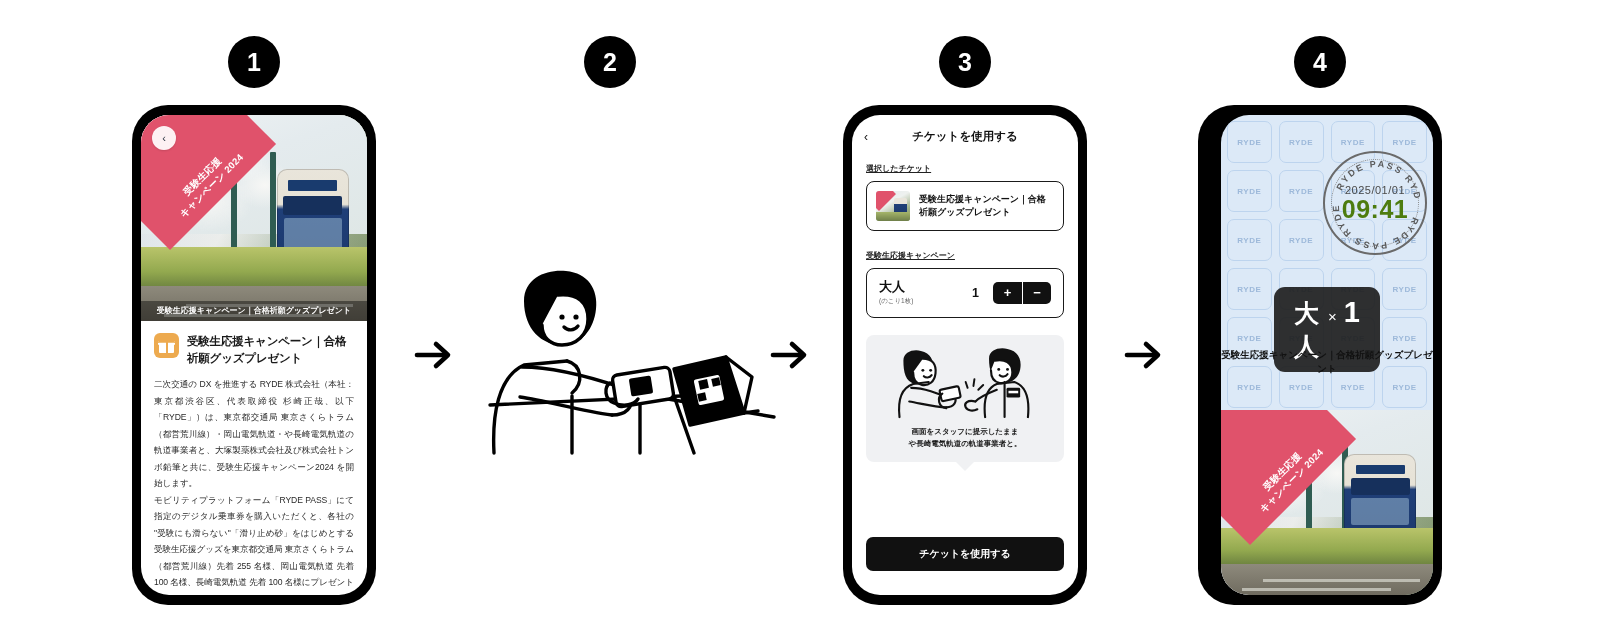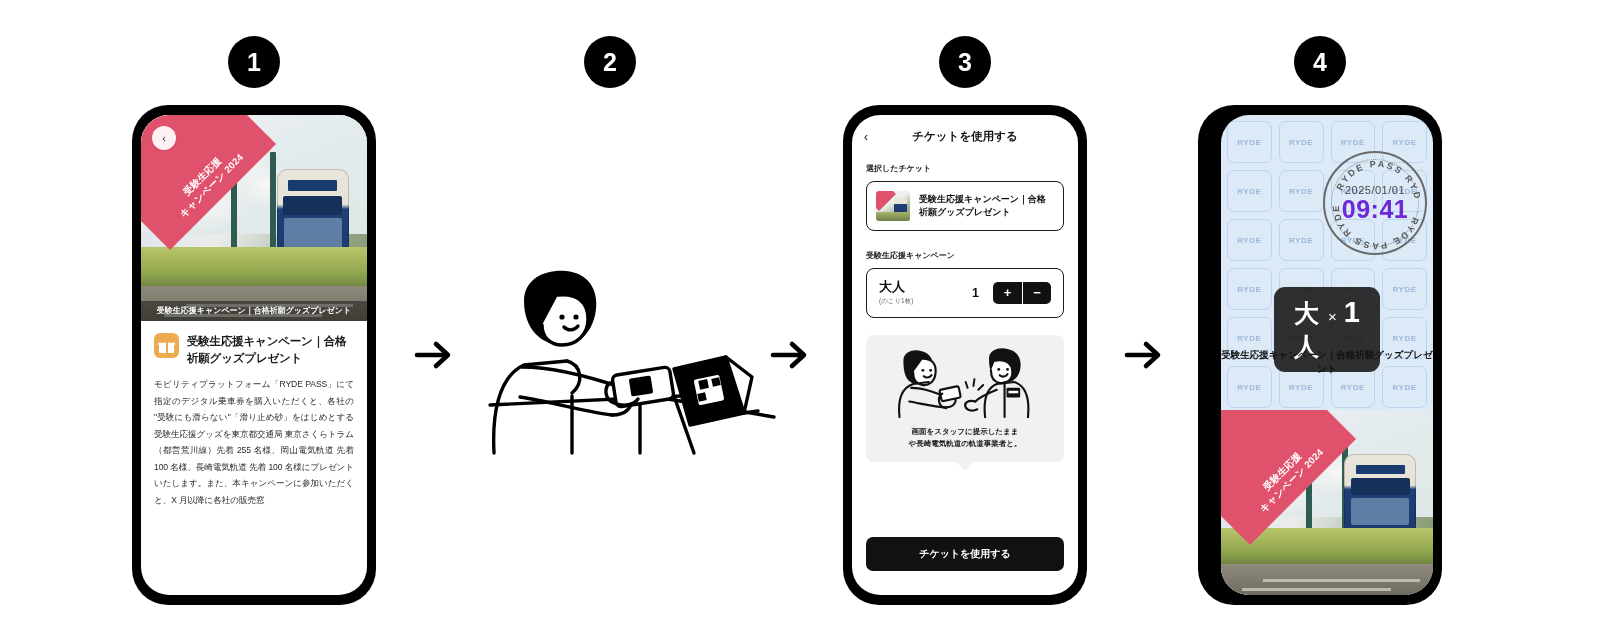--- a/index.html
+++ b/index.html
@@ -174,21 +174,21 @@
   .s3-nav {
     display: flex; align-items: center; padding: 14px 12px 0 12px;
   }
   .s3-back { font-size: 12px; color: #111; width: 20px; }
   .s3-nav-title {
     flex: 1; text-align: center; font-size: 11.5px; font-weight: bold; color: #111;
     margin-right: 20px;
   }
   .s3-section-label {
     font-size: 8px; color: #222; font-weight: bold;
-    padding: 0 14px; margin-top: 19px; margin-bottom: 7px;
+    padding: 0 14px; margin-top: 19px; margin-bottom: 7px; text-decoration: underline;
   }
   .s3-card {
     margin: 0 14px; border: 1.3px solid #1a1a1a; border-radius: 8px;
     padding: 9px; display: flex; gap: 9px; align-items: center;
   }
   .s3-thumb {
     flex: 0 0 auto; width: 34px; height: 30px; border-radius: 3px;
     overflow: hidden; position: relative;
     background: linear-gradient(150deg, #e3eaec 0%, #eef1ef 40%, #9fb189 72%, #7a8f61 100%);
   }
@@ -267,21 +267,21 @@
     width: 104px; height: 104px; border-radius: 50%;
     border: 2px solid #6a6a6a;
     display: flex; flex-direction: column; align-items: center; justify-content: center;
     color: #555;
   }
   .s4-stamp::before {
     content: ""; position: absolute; inset: 6px; border-radius: 50%;
     border: 1px dotted #8a8a8a;
   }
   .s4-stamp-date { font-size: 11px; letter-spacing: 0.5px; margin-bottom: 1px; color: #4a4a4a; }
-  .s4-stamp-time { font-size: 25px; font-weight: bold; letter-spacing: 0.5px; color: #6d28d9; line-height: 1; }
+  .s4-stamp-time { font-size: 25px; font-weight: bold; letter-spacing: 0.5px; color: #4d7c0f; line-height: 1; }
   .s4-stamp-arc {
     position: absolute; inset: 0; width: 104px; height: 104px;
   }
   .s4-badge {
     position: absolute; left: 50%; transform: translateX(-50%);
     top: 172px;
     background: rgba(30,30,30,0.92); border-radius: 11px;
     padding: 9px 20px;
     display: flex; align-items: baseline; gap: 7px;
     color: #fff;
@@ -374,20 +374,21 @@
         <div class="hero-caption">受験生応援キャンペーン｜合格祈願グッズプレゼント</div>
       </div>
 
       <div class="s1-body">
         <div class="s1-title-row">
           <div class="gift-icon">
             <div class="gift-ribbon"></div>
           </div>
           <div class="s1-title">受験生応援キャンペーン｜合格祈願グッズプレゼント</div>
         </div>
+        <p class="s1-para">二次交通の DX を推進する RYDE 株式会社（本社：東京都渋谷区、代表取締役 杉崎正哉、以下「RYDE」）は、東京都交通局 東京さくらトラム（都営荒川線）・岡山電気軌道・や長崎電気軌道の軌道事業者と、大塚製薬株式会社及び株式会社トンボ鉛筆と共に、受験生応援キャンペーン2024 を開始します。</p>
         <p class="s1-para">モビリティプラットフォーム「RYDE PASS」にて指定のデジタル乗車券を購入いただくと、各社の "受験にも滑らない"「滑り止め砂」をはじめとする受験生応援グッズを東京都交通局 東京さくらトラム（都営荒川線）先着 255 名様、岡山電気軌道 先着 100 名様、長崎電気軌道 先着 100 名様にプレゼントいたします。また、本キャンペーンに参加いただくと、X 月以降に各社の販売窓</p>
       </div>
 
     </div>
   </div>
 
   <div style="position:absolute; left:462px; top:265px; width:330px; height:190px;">
     <svg viewBox="0 0 330 190" width="330" height="190" fill="none" stroke="#000" stroke-width="3.4" stroke-linecap="round" stroke-linejoin="round">
 
       <line x1="28" y1="140" x2="240" y2="130"></line>

